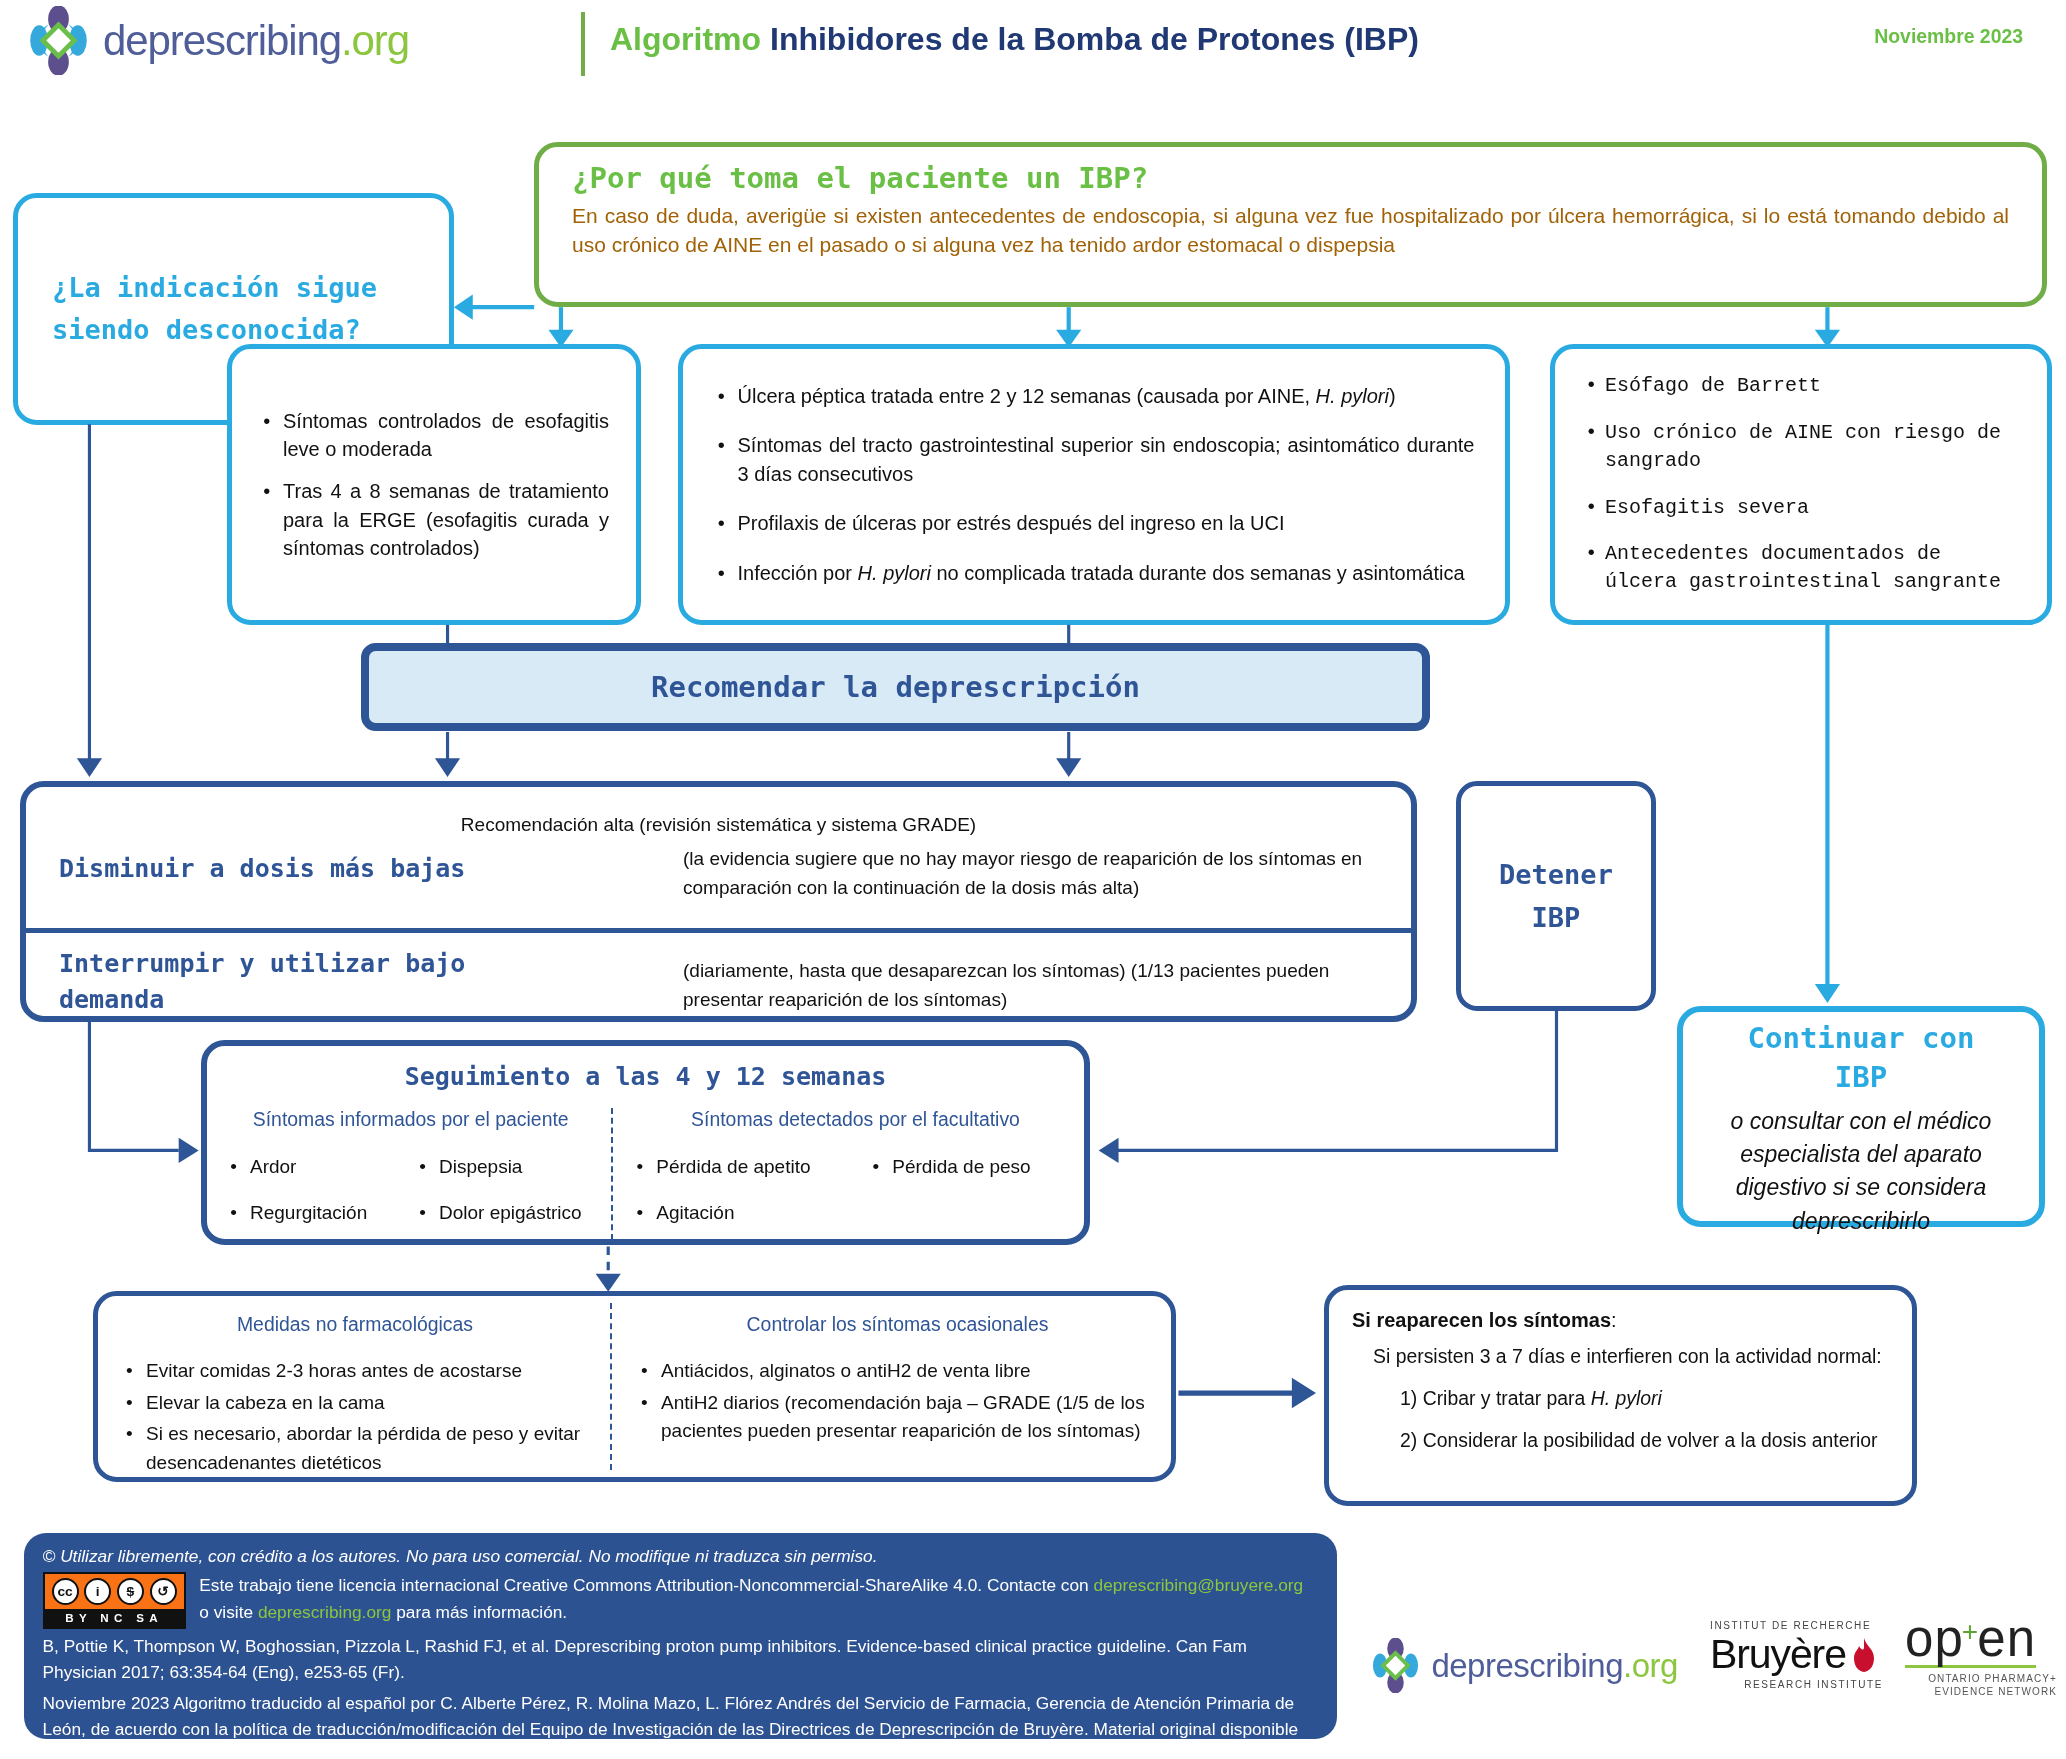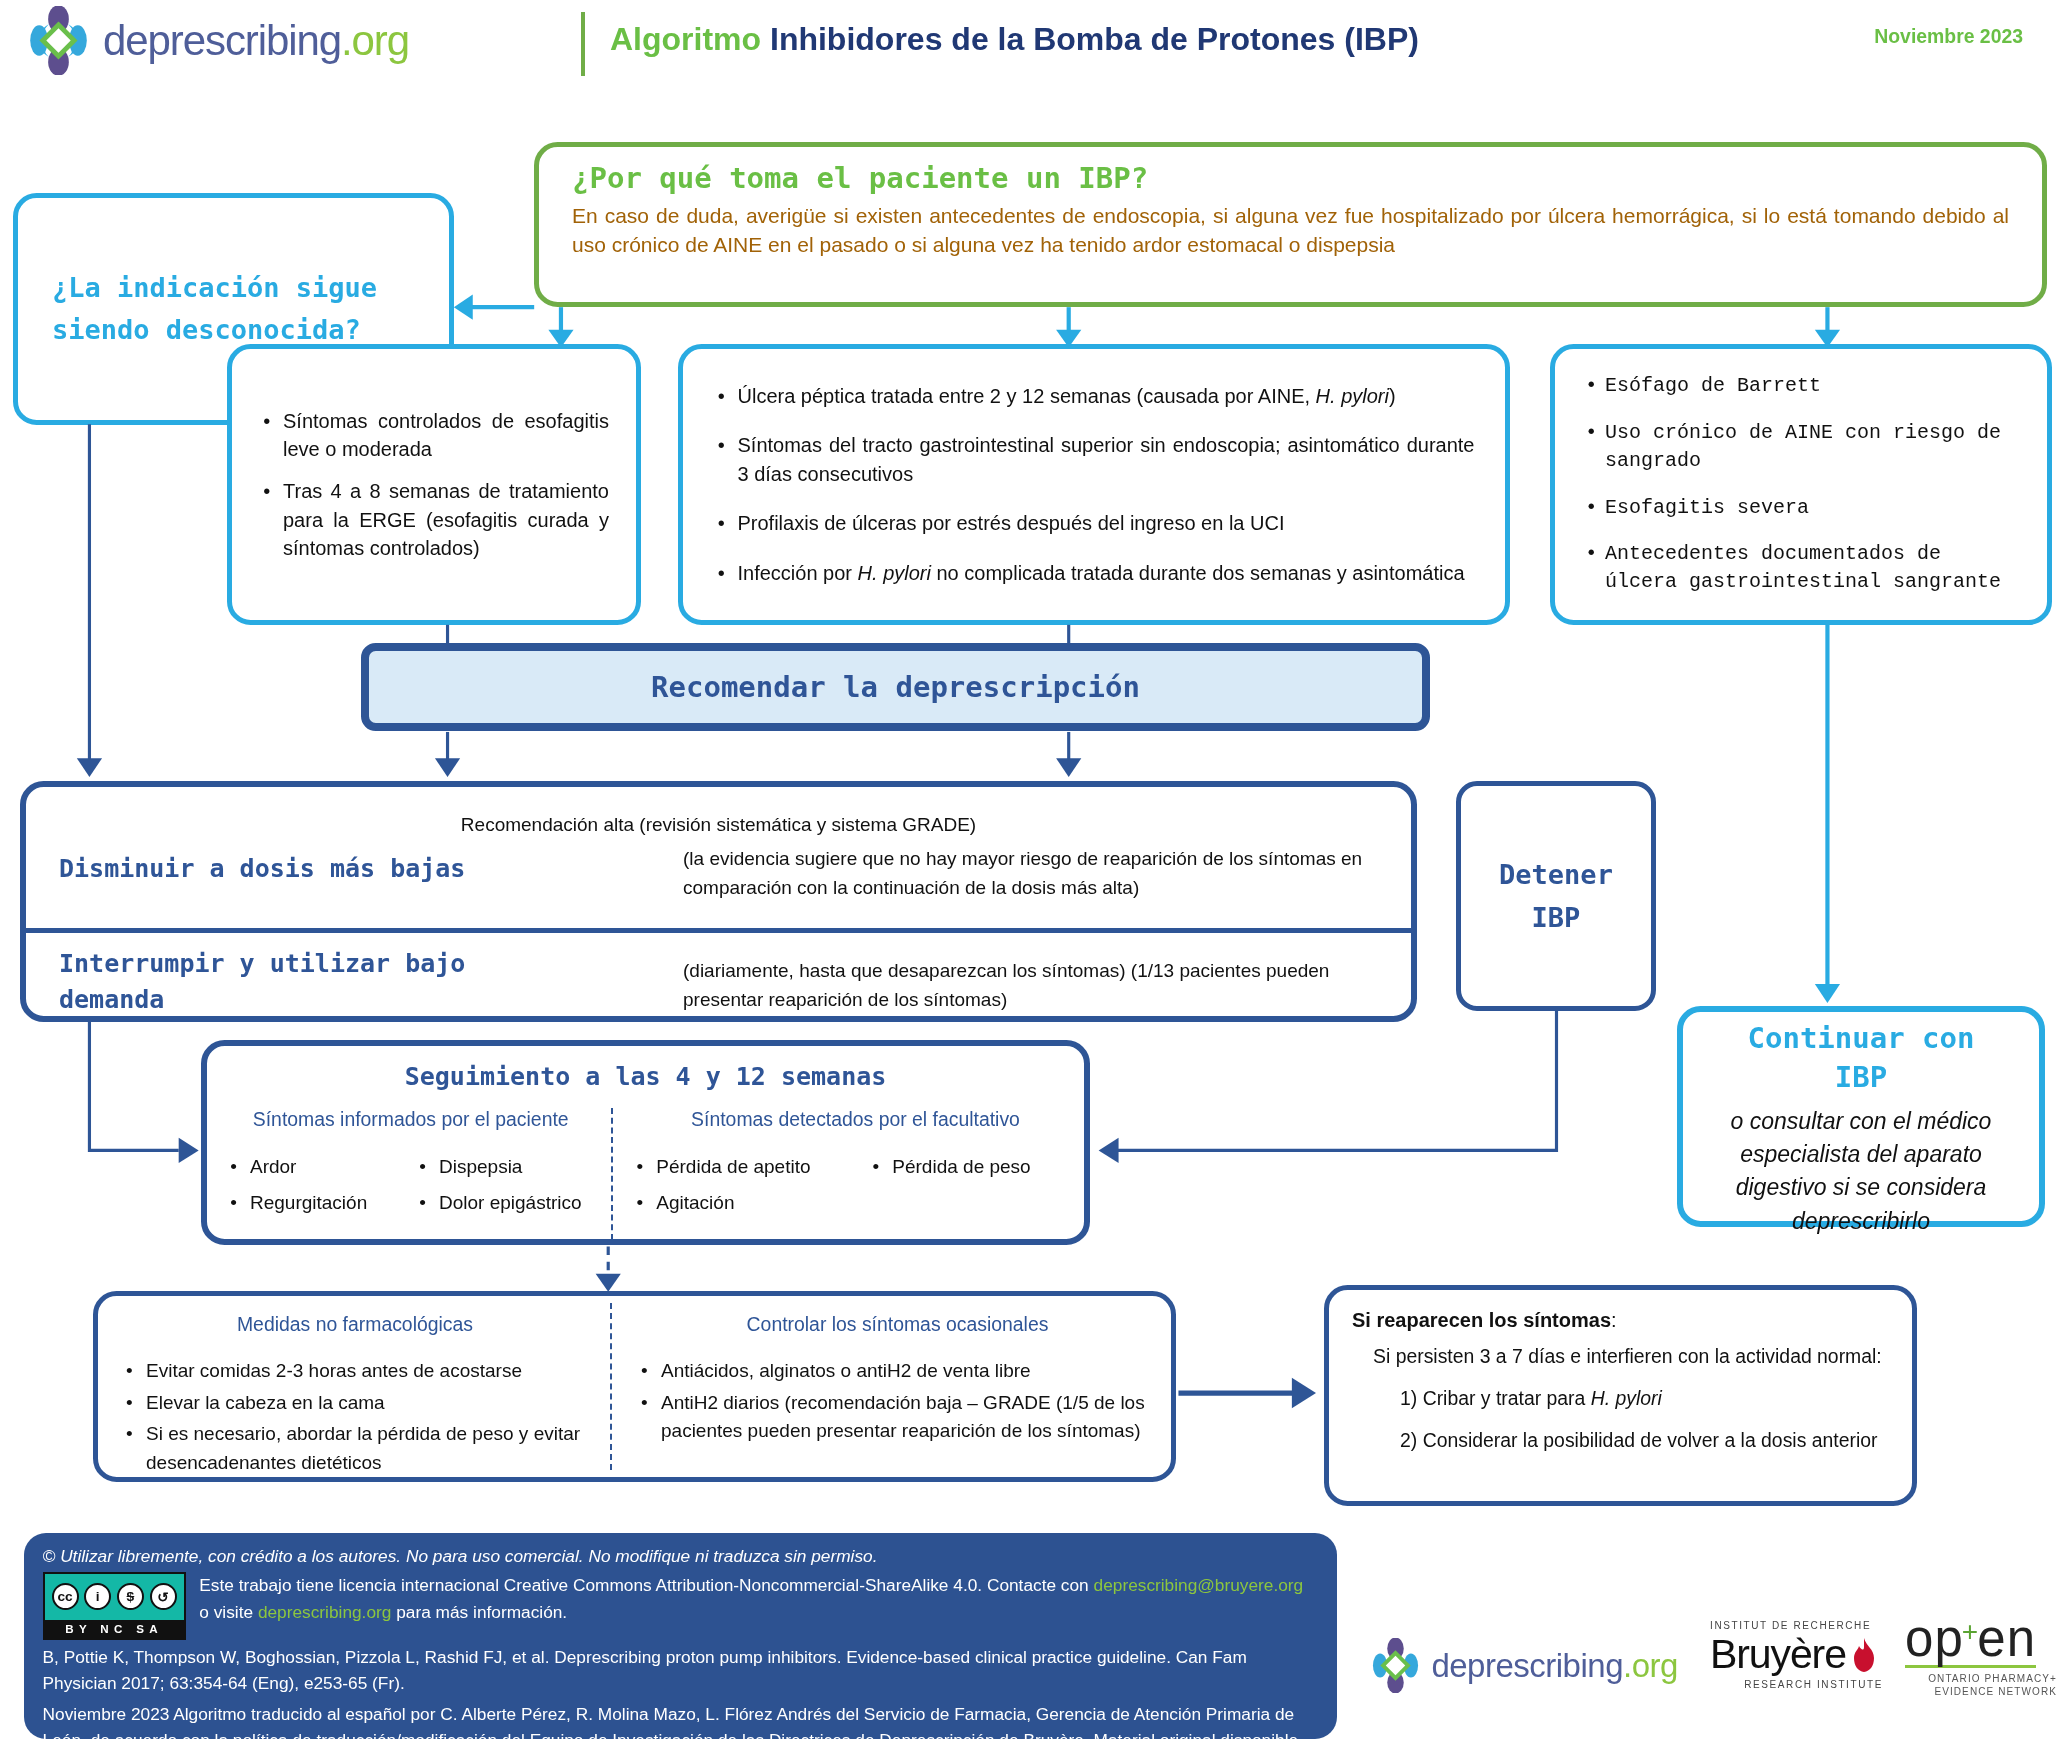--- a/index.html
+++ b/index.html
@@ -65,21 +65,21 @@
   .cont-box { left:1677px; top:1006px; width:368px; height:221px; border:6.3px solid #29abe2; border-radius:23.6px;
               background:#fff; z-index:2; text-align:center; padding:7px 18px; }
   .cont-title { font-size:29px; line-height:1.35; color:#29abe2; }
   .cont-body { margin-top:7.4px; font-size:23px; line-height:1.45; color:#111;font-style:italic; }
 
   .follow-box { left:201px; top:1040px; width:889px; height:205px; border:6.3px solid #2e5596; border-radius:23.6px; background:#fff; z-index:2; }
   .follow-title { position:absolute; left:0; top:15.8px; width:100%; text-align:center; font-size:25px; color:#2f5597; }
   .follow-divider { position:absolute; left:404px; top:62px; height:132px; border-left:2.6px dashed #2e5596; }
   .pane { position:absolute; top:62px; }
   .pane-h { text-align:center; font-size:19.4px; color:#2f5597; }
-  .pane-grid { display:grid; margin-top:25px; row-gap:14px; }
+  .pane-grid { display:grid; margin-top:25px; row-gap:24px; }
   .pane-grid div { position:relative; font-size:19px; color:#111; padding-left:23px; white-space:nowrap; }
   .pane-grid div::before { content:"•"; position:absolute; left:3.2px; }
   .pane-patient { left:14.7px; width:378px; }
   .pane-patient .pane-grid { grid-template-columns:189px auto; padding-left:5.3px; }
   .pane-clin { left:420px; width:457px; }
   .pane-clin .pane-grid { grid-template-columns:236px auto; padding-left:6.3px; }
 
   .measures-box { left:93px; top:1291px; width:1083px; height:191px; border:5.3px solid #2e5596; border-radius:23.6px; background:#fff; z-index:2; }
   .measures-divider { position:absolute; left:512px; top:7.4px; bottom:7.4px; border-left:2.6px dashed #2e5596; }
   .m-pane { position:absolute; top:17px; }
@@ -96,21 +96,21 @@
   .recur-title { font-size:20px; color:#111; }
   .recur-title b { font-weight:bold; }
   .recur-intro { margin:9.5px 0 0 21px; width:525px; font-size:19.4px; line-height:1.5; color:#111; }
   .recur-item { margin:13.7px 0 0 48px; width:488px; font-size:19.4px; line-height:1.45; color:#111; }
 
   
   .footer { left:23.6px; top:1533px; width:1313px; height:206px; background:#2d5291; border-radius:22px;
             padding:12.6px 19px; color:#fff; z-index:2; }
   .f-line1 { font-size:17.3px; font-style:italic; }
   .f-lic-row { display:flex; margin-top:5.3px; align-items:flex-start; }
-  .cc-badge { width:143px; height:68px; background:#14b8a6; border:2.1px solid #111; flex:none; display:flex; flex-direction:column; }
+  .cc-badge { width:143px; height:57px; background:#f97316; border:2.1px solid #111; flex:none; display:flex; flex-direction:column; }
   .cc-top { flex:1; display:flex; align-items:center; justify-content:space-around; padding:0 4.2px; }
   .cc-circle { width:27px; height:27px; border:2.6px solid #111; border-radius:50%; color:#111; font-size:13.7px; font-weight:bold;
                display:flex; align-items:center; justify-content:center; background:#fff; }
   .cc-strike { text-decoration:line-through; }
   .cc-bottom { height:18px; background:#111; color:#fff; font-size:11.6px; font-weight:bold; letter-spacing:5.3px;
                display:flex; align-items:center; justify-content:center; }
   .f-lic-text { margin-left:13.7px; font-size:17.3px; line-height:1.55; }
   .f-para { margin-top:5.3px; font-size:17.3px; line-height:1.5; }
   .green-link { color:#8cc63f; }
 

